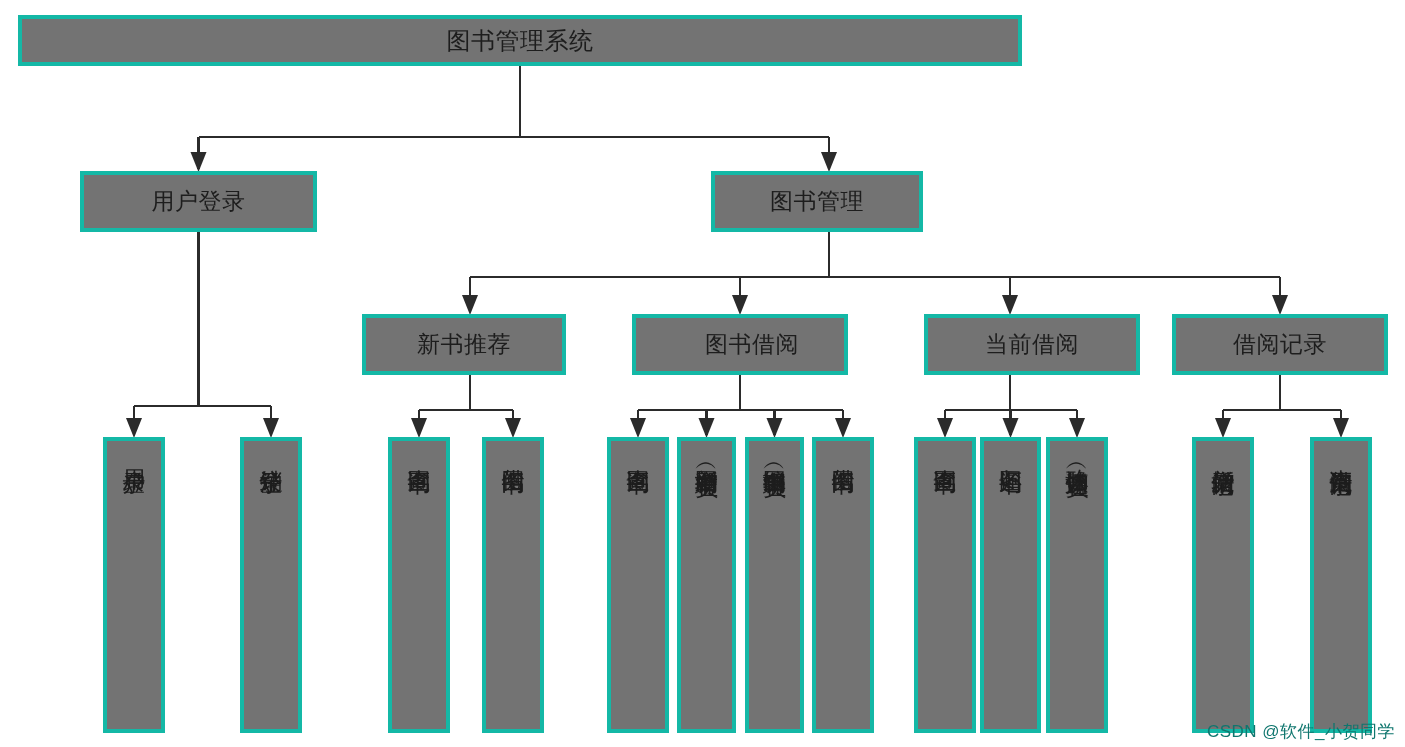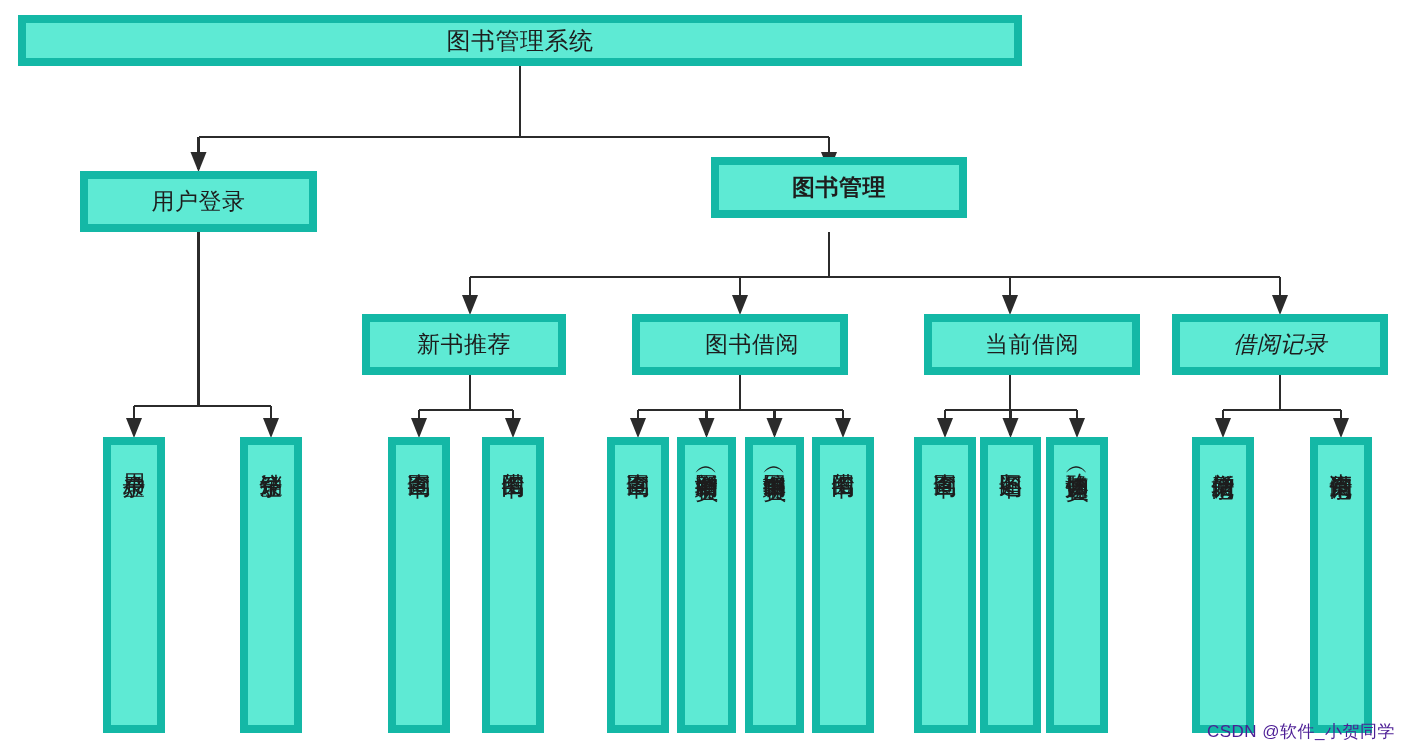--- a/index.html
+++ b/index.html
@@ -24,22 +24,22 @@
     position: absolute;
     left: 0;
     top: 0;
     width: 1405px;
     height: 747px;
     pointer-events: none;
   }
   .node {
     position: absolute;
     box-sizing: border-box;
-    background: #5eead4;
-    border: 8px solid #14b8a6;
+    background: #737373;
+    border: 4px solid #14b8a6;
     display: flex;
     align-items: center;
     justify-content: center;
     overflow: hidden;
   }
   .node .label {
     color: #1d1d1d;
     text-align: center;
     line-height: 1.08;
     white-space: nowrap;
@@ -62,21 +62,21 @@
     letter-spacing: 1px;
   }
   .node.root .label {
     font-size: 24px;
   }
   .watermark {
     position: absolute;
     right: 10px;
     bottom: 4px;
     font-size: 17px;
-    color: #4c1d95;
+    color: #0f766e;
     white-space: nowrap;
     letter-spacing: 0.5px;
     font-family: "Liberation Sans", "DejaVu Sans", sans-serif;
   }
 </style>
 </head>
 <body>
 
 <div id="diagram-root">
   <svg class="edges" id="edge-layer" viewBox="0 0 1405 747" xmlns="http://www.w3.org/2000/svg">
@@ -133,33 +133,33 @@
       <line x1="1341" y1="410" x2="1341" y2="435" stroke="#2b2b2b" stroke-width="2.5" shape-rendering="crispEdges"></line>
       <polygon points="1333,418 1349,418 1341,438" fill="#2b2b2b"></polygon>
     </svg>
   <div id="node-layer">
       <div class="node horizontal root" style="left: 18px; top: 15px; width: 1004px; height: 51px;">
         <span class="label">图书管理系统</span>
       </div>
       <div class="node horizontal" style="left: 80px; top: 171px; width: 237px; height: 61px;">
         <span class="label">用户登录</span>
       </div>
-      <div class="node horizontal" style="left: 711px; top: 157px; width: 256px; height: 61px; font-weight: bold;">
+      <div class="node horizontal" style="left: 711px; top: 171px; width: 212px; height: 61px;">
         <span class="label">图书管理</span>
       </div>
       <div class="node horizontal" style="left: 362px; top: 314px; width: 204px; height: 61px;">
         <span class="label">新书推荐</span>
       </div>
       <div class="node horizontal" style="left: 632px; top: 314px; width: 216px; height: 61px; padding-left: 24px;">
         <span class="label">图书借阅</span>
       </div>
       <div class="node horizontal" style="left: 924px; top: 314px; width: 216px; height: 61px;">
         <span class="label">当前借阅</span>
       </div>
-      <div class="node horizontal" style="left: 1172px; top: 314px; width: 216px; height: 61px; font-style: italic;">
+      <div class="node horizontal" style="left: 1172px; top: 314px; width: 216px; height: 61px;">
         <span class="label">借阅记录</span>
       </div>
       <div class="node vertical" style="left: 103px; top: 437px; width: 62px; height: 296px;">
         <span class="label">用户登录</span>
       </div>
       <div class="node vertical" style="left: 240px; top: 437px; width: 62px; height: 296px;">
         <span class="label">注销登录</span>
       </div>
       <div class="node vertical" style="left: 388px; top: 437px; width: 62px; height: 296px;">
         <span class="label">查询图书</span>

